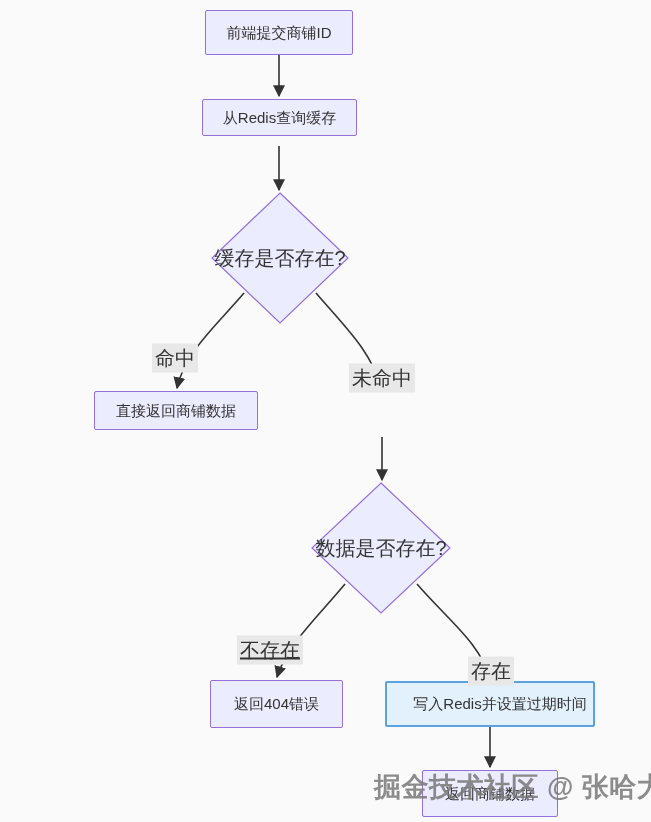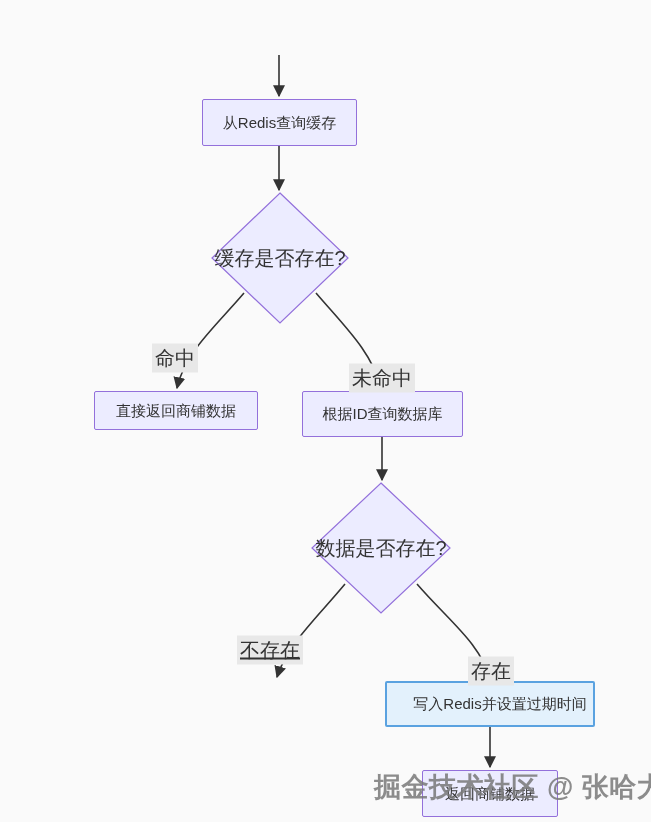--- a/index.html
+++ b/index.html
@@ -99,27 +99,28 @@
     <path class="edge" marker-end="url(#arrowhead)" d="M316 293 C345 327 372 352 381 388"></path>
     <path class="edge" marker-end="url(#arrowhead)" d="M382 437 V480"></path>
     <path class="edge" marker-end="url(#arrowhead)" d="M345 584 C315 620 287 645 277 677"></path>
     <path class="edge" marker-end="url(#arrowhead)" d="M417 584 C448 620 482 645 489 678"></path>
     <path class="edge" marker-end="url(#arrowhead)" d="M490 727 V767"></path>
 
     <polygon class="diamond-shape" points="280,193 348,258 280,323 212,258"></polygon>
     <polygon class="diamond-shape" points="381,483 450,548 381,613 312,548"></polygon>
   </svg>
 
+  <div class="node" style="left:205px; top:10px;  width:148px; height:45px;">前端提交商铺ID</div>
 
-  <div class="node" style="left:202px; top:99px;  width:155px; height:47px;text-align:center;">从Redis查询缓存</div>
+  <div class="node" style="left:202px; top:99px;  width:155px; height:37px;text-align:center;">从Redis查询缓存</div>
 
   <div class="node" style="left:94px;  top:391px; width:164px; height:39px;">直接返回商铺数据</div>
 
-  <div class="node" style="left:302px; top:391px; width:161px; height:46px;">根据ID查询数据库</div>
 
+  <div class="node" style="left:210px; top:680px; width:133px; height:48px;">返回404错误</div>
 
   <div class="node highlight" style="left:385px; top:681px; width:210px; height:46px;padding-left:20px;">写入Redis并设置过期时间</div>
 
   <div class="node" style="left:422px; top:770px; width:136px; height:47px;">返回商铺数据</div>
 
   <div class="diamond-label" style="left:280px; top:258px;">缓存是否存在?</div>
 
   <div class="diamond-label" style="left:381px; top:548px;">数据是否存在?</div>
 
   <div class="edge-label" style="left:175px; top:358px;">命中</div>

